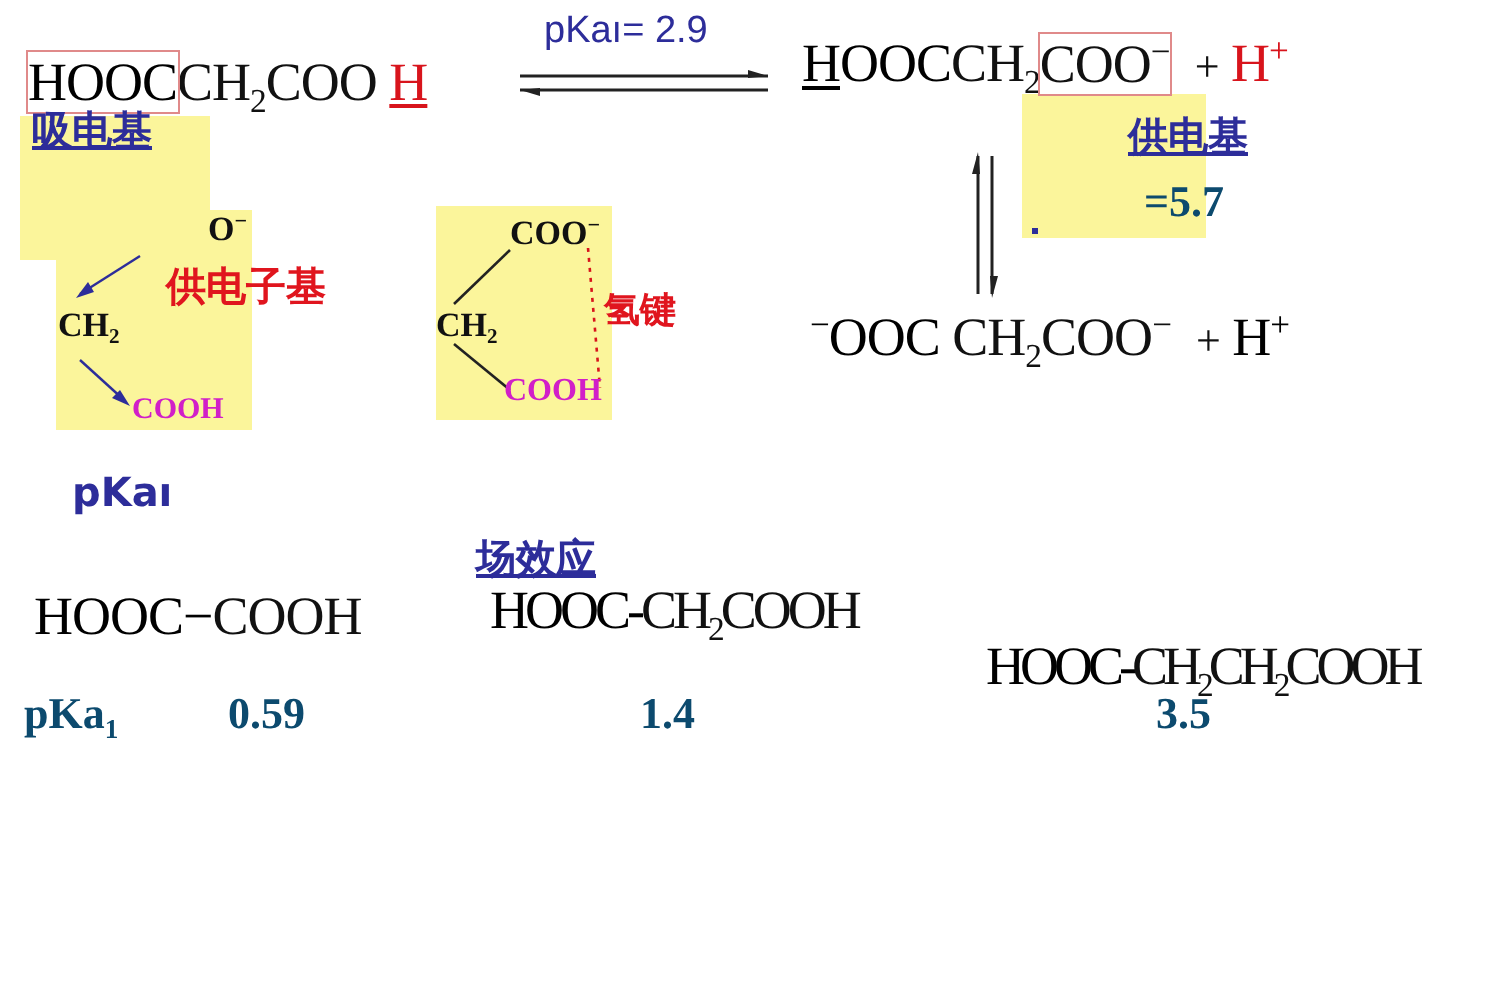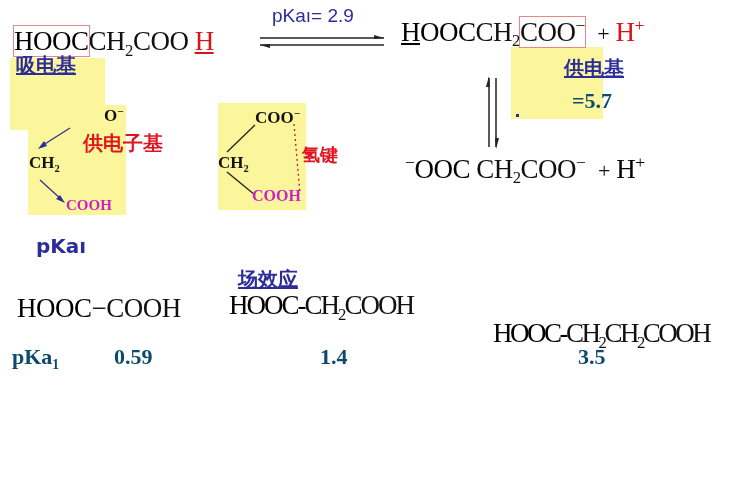--- a/index.html
+++ b/index.html
@@ -92,21 +92,21 @@
 </div>
 <div class="abs small-chem" style="left:252px;top:187px;font-size:16px;color:#d11fc8;">COOH</div>
 <div class="abs cn-blue ul" style="left:238px;top:232px;margin-top:34px;">场效应</div>
 
 <div class="abs cn-red" style="left:382px;top:214px;font-size:20px;line-height:29px;">
 </div>
 
 <div class="abs chem" style="left:17px;top:293px;font-family:Liberation Serif, serif;">
   <span class="mag">HOOC</span><span class="mag">−</span><span>COOH</span>
 </div>
-<div class="abs chem" style="left:229px;top:290px;letter-spacing:-2px;">
+<div class="abs chem" style="left:245px;top:290px;letter-spacing:-2px;">
   <span class="mag">HOOC</span><span class="mag">-</span><span>CH</span><span class="sub">2</span><span>COOH</span>
 </div>
 <div class="abs chem" style="left:493px;top:290px;letter-spacing:-2.5px;margin-top:28px;">
   <span class="mag">HOOC</span><span class="mag">-</span><span>CH</span><span class="sub">2</span><span>CH</span><span class="sub">2</span><span>COOH</span>
 </div>
 
 <div class="abs bold-num" style="left:12px;top:344px;">
   <span>pKa</span><span class="sub">1</span>
 </div>
 <div class="abs bold-num" style="left:114px;top:344px;">0.59</div>

